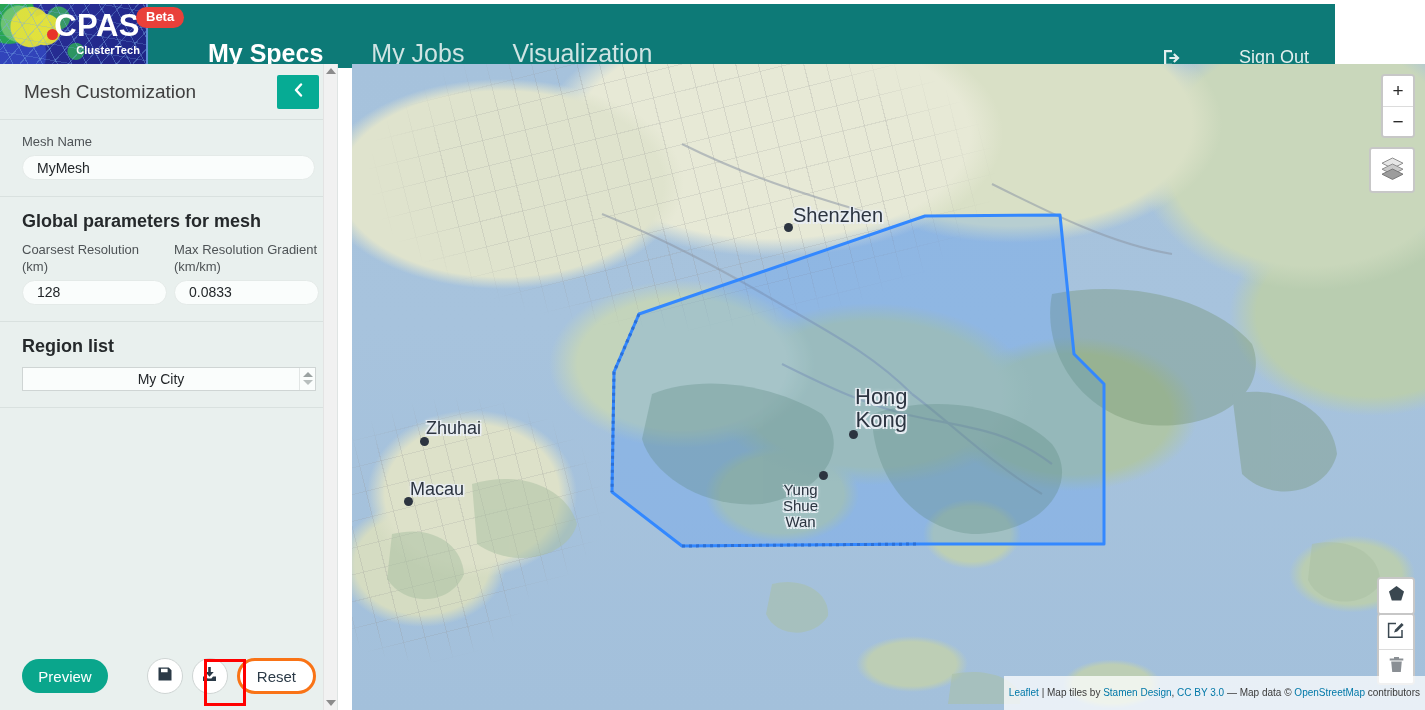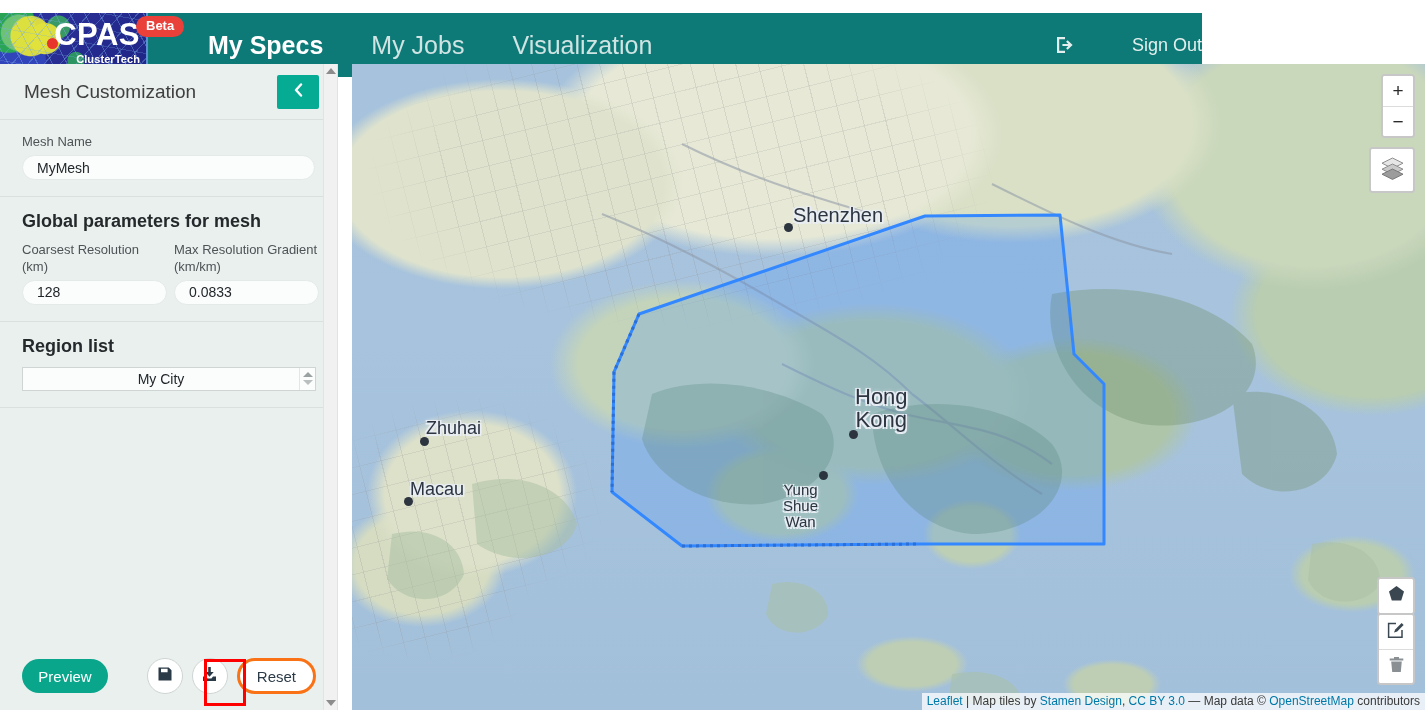--- a/index.html
+++ b/index.html
@@ -8,24 +8,24 @@
     overflow: hidden;
     font-family: "Liberation Sans", sans-serif;
     background: #ffffff;
   }
 
   
   .app { position: relative; width: 1425px; height: 710px; }
 
   
   .navbar {
-    position: absolute; top: 13px; left: 0;
-    width: 1202px; height: 64px;
+    position: absolute; top: 4px; left: 0;
+    width: 1335px; height: 64px;
     background: #0d7a77;
-    display: flex; align-items: center;
+    display: flex; align-items: flex-end;
   }
   .brand {
     width: 148px; height: 64px;
     position: relative; flex: 0 0 auto;
     background: #2b2f96;
     border-right: 2px solid #5b8fd6;
     overflow: hidden;
   }
   .brand-mesh {
     position: absolute; inset: 0;
@@ -72,21 +72,21 @@
   }
   .nav-links { display: flex; align-items: center; margin-left: 36px; }
   .nav-link {
     font-size: 25px; color: #cfe4e3;
     padding: 0 24px; cursor: pointer;
     white-space: nowrap;
   }
   .nav-link.active { color: #ffffff; font-weight: bold; }
   .nav-right {
     margin-left: auto; display: flex; align-items: center;
-    cursor: pointer; gap: 48px;
+    padding-right: 26px; cursor: pointer; gap: 48px;
   }
   .signout-label { font-size: 18px; color: #e3efee; margin-left: 9px; }
   .icon-signout { width: 20px; height: 20px; display: block; }
 
   
   .sidebar {
     position: absolute; left: 0; top: 64px;
     width: 338px; height: 646px;
     background: #e9f0ee;
     border-right: 1px solid #dfe4e3;
@@ -265,22 +265,22 @@
   .layers-ctrl { right: 10px; top: 83px; }
   .layers-ctrl .ctrl-btn { width: 42px; height: 42px; }
   .draw-ctrl { right: 10px; bottom: 95px; }
   .draw-ctrl .ctrl-btn { width: 34px; height: 34px; }
   .edit-ctrl { right: 10px; bottom: 25px; }
   .edit-ctrl .ctrl-btn { width: 34px; height: 34px; }
 
   .attribution {
     position: absolute; right: 0; bottom: 0;
     background: rgba(255,255,255,0.75);
-    font-size: 12px; color: #3a3a3a;
-    padding: 1px 5px; line-height: 1.25;
+    font-size: 10px; color: #3a3a3a;
+    padding: 11px 5px; line-height: 1.25;
     white-space: nowrap;
   }
   .attribution a { color: #0078a8; text-decoration: none; }
 </style>
 </head>
 <body>
 
 <div class="app">
 
   <div class="navbar">

